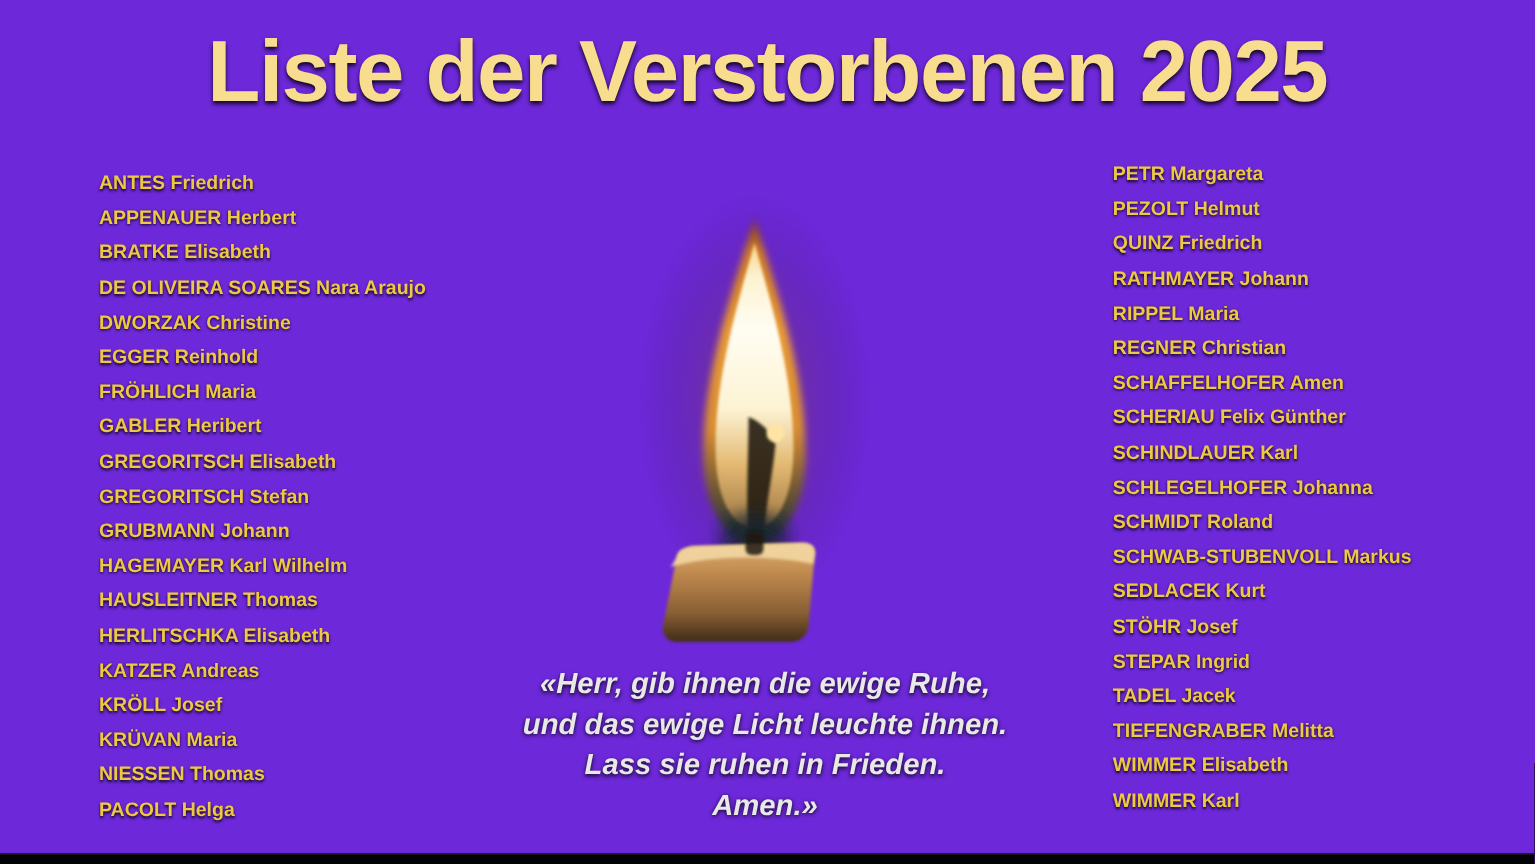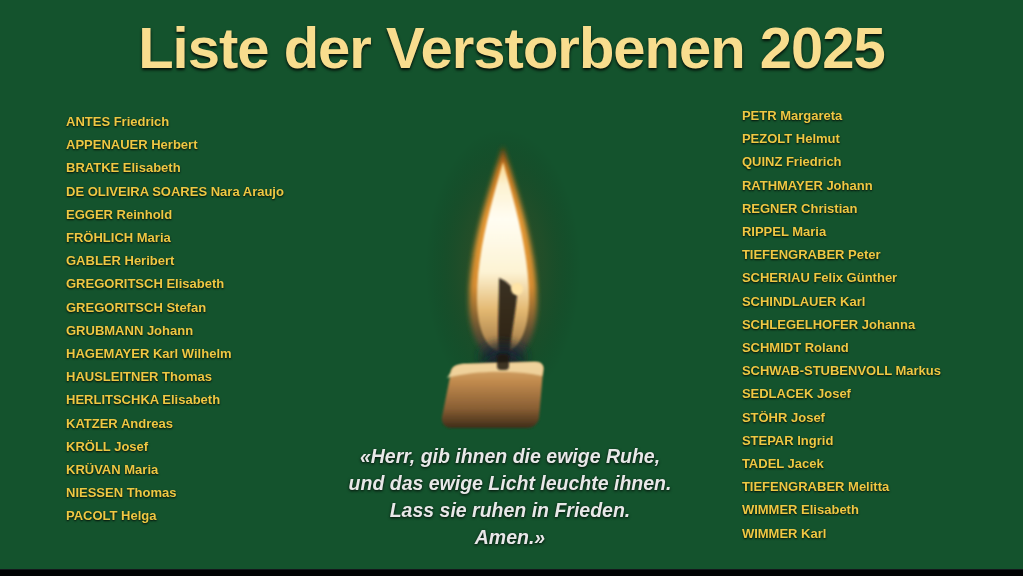--- a/index.html
+++ b/index.html
@@ -1,19 +1,19 @@
 <!DOCTYPE html>
 <html><head>
 <meta charset="utf-8">
 <style>
   html,body{margin:0;padding:0;background:#000;}
   .slide{
     position:relative;
     width:1023px;height:576px;
-    background:#14532d;
+    background:#6d28d9;
     overflow:hidden;
     font-family:"Liberation Sans", sans-serif;
   }
   .title{
     position:absolute;
     top:14px;left:0;width:100%;
     margin:0;
     text-align:center;
     font-size:58px;
     font-weight:bold;
@@ -62,20 +62,21 @@
 
 <div class="slide">
 
   <h1 class="title">Liste der Verstorbenen 2025</h1>
 
   <div class="names left">
     <div>ANTES Friedrich</div>
     <div>APPENAUER Herbert</div>
     <div>BRATKE Elisabeth</div>
     <div>DE OLIVEIRA SOARES Nara Araujo</div>
+    <div>DWORZAK Christine</div>
     <div>EGGER Reinhold</div>
     <div>FRÖHLICH Maria</div>
     <div>GABLER Heribert</div>
     <div>GREGORITSCH Elisabeth</div>
     <div>GREGORITSCH Stefan</div>
     <div>GRUBMANN Johann</div>
     <div>HAGEMAYER Karl Wilhelm</div>
     <div>HAUSLEITNER Thomas</div>
     <div>HERLITSCHKA Elisabeth</div>
     <div>KATZER Andreas</div>
@@ -83,29 +84,29 @@
     <div>KRÜVAN Maria</div>
     <div>NIESSEN Thomas</div>
     <div>PACOLT Helga</div>
   </div>
 
   <div class="names right">
     <div>PETR Margareta</div>
     <div>PEZOLT Helmut</div>
     <div>QUINZ Friedrich</div>
     <div>RATHMAYER Johann</div>
+    <div>RIPPEL Maria</div>
     <div>REGNER Christian</div>
-    <div>RIPPEL Maria</div>
-    <div>TIEFENGRABER Peter</div>
+    <div>SCHAFFELHOFER Amen</div>
     <div>SCHERIAU Felix Günther</div>
     <div>SCHINDLAUER Karl</div>
     <div>SCHLEGELHOFER Johanna</div>
     <div>SCHMIDT Roland</div>
     <div>SCHWAB-STUBENVOLL Markus</div>
-    <div>SEDLACEK Josef</div>
+    <div>SEDLACEK Kurt</div>
     <div>STÖHR Josef</div>
     <div>STEPAR Ingrid</div>
     <div>TADEL Jacek</div>
     <div>TIEFENGRABER Melitta</div>
     <div>WIMMER Elisabeth</div>
     <div>WIMMER Karl</div>
   </div>
 
   <div class="candle">
     <svg width="160" height="310" viewBox="0 0 160 310" xmlns="http://www.w3.org/2000/svg">

